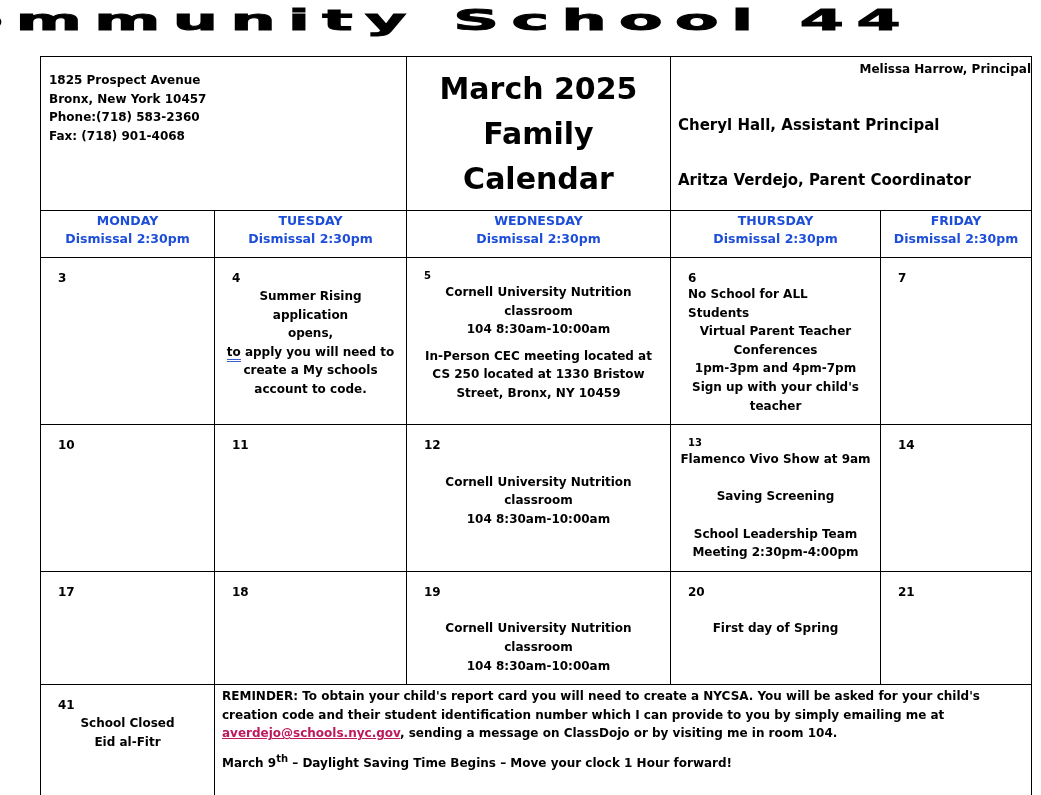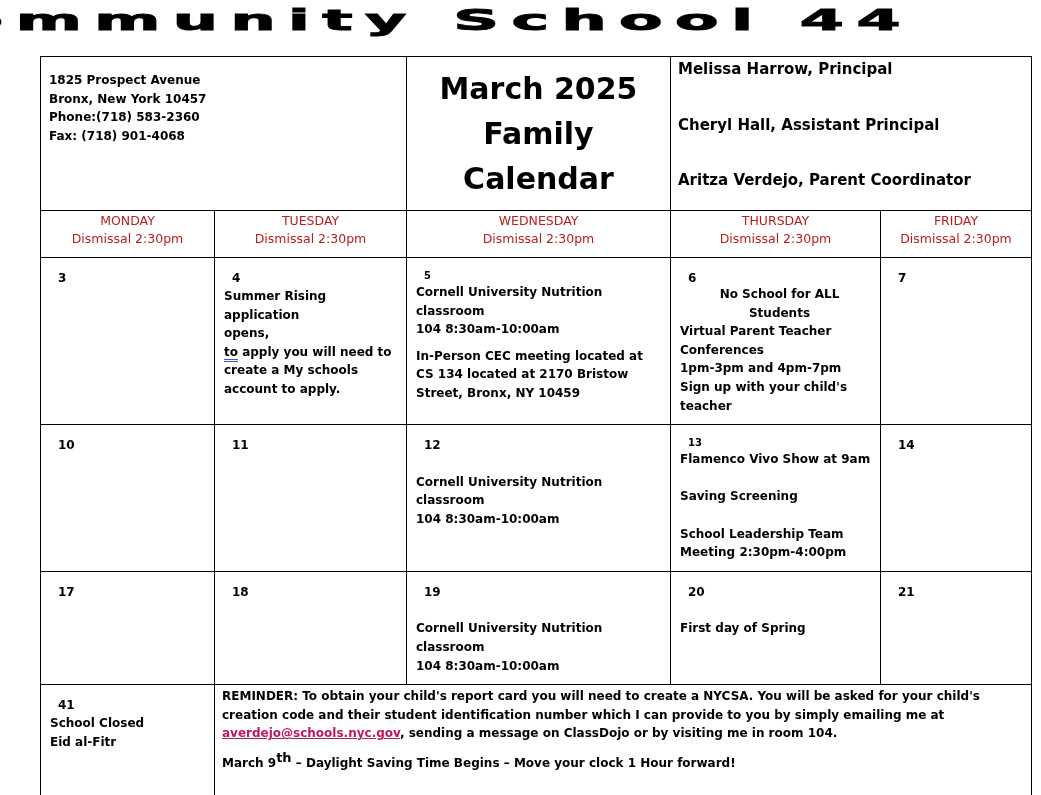--- a/index.html
+++ b/index.html
@@ -12,32 +12,32 @@
                  transform: scaleX(1.38) scaleY(0.62); transform-origin: center top;
                  -webkit-text-stroke: 1.5px #000; }
   table.cal { position: absolute; left: 40px; top: 56px; border-collapse: collapse;
               table-layout: fixed; width: 991px; }
   table.cal td { border: 1px solid #000; vertical-align: top; padding: 9px; }
   .sm { font-size: 12px; font-weight: bold; line-height: 18.5px; }
   .addr { padding: 14px 0 0 8px !important; margin-left: 12px; }
   .title-cell { text-align: center; }
   .title-line { font-size: 30px; font-weight: bold; line-height: 45px; display: block; }
   .staff { padding: 2px 0 0 7px !important; }
-  .staff .principal { font-size: 15px; font-weight: bold; line-height: 21px; display: block; }
+  .staff .principal { font-size: 12px; font-weight: bold; line-height: 21px; display: block; text-align: right; }
   .staff .other { font-size: 15px; font-weight: bold; line-height: 19px; display: block; margin-top: 36px; }
-  .dayhead { text-align: center; color: #b91c1c; font-size: 12.5px; font-weight: normal;
+  .dayhead { text-align: center; color: #1d4ed8; font-size: 12.5px; font-weight: bold;
              line-height: 18px; padding-top: 1px !important; }
   .daynum { font-size: 12px; font-weight: bold; display: block; padding: 2px 0 0 8px; line-height: 18px; }
   .daynum.small { font-size: 10px; line-height: 14px; }
-  .ev { font-size: 12px; font-weight: bold; line-height: 18.6px; display: block; }
+  .ev { font-size: 12px; font-weight: bold; line-height: 18.6px; text-align: center; display: block; }
   .gap { display: block; height: 18.6px; }
   .ul2 { border-bottom: 3px double #3a5fcd; }
   .reminder { padding: 2px 0 0 7px !important; font-size: 12px; font-weight: bold; line-height: 18.6px; }
   .reminder a { color: #be185d; text-decoration: underline; }
-  sup { font-size: 13px; line-height: 0; }
+  sup { font-size: 10px; line-height: 0; }
 </style>
 </head>
 <body>
 
 <div class="banner">
   <span>Community School 44</span>
 </div>
 
 <table class="cal">
   <colgroup>
@@ -93,34 +93,34 @@
   <tr style="height:131px">
     <td>
           <span class="daynum">3</span>
         </td>
     <td>
       <span class="daynum">4</span>
       <span class="ev">Summer Rising application</span>
       <span class="ev">opens,</span>
       <span class="ev"><span class="ul2">to</span><span> apply you will need to</span></span>
       <span class="ev">create a My schools</span>
-      <span class="ev">account to apply.</span>
+      <span class="ev">account to code.</span>
     </td>
     <td>
       <span class="daynum small">5</span>
       <span class="ev">Cornell University Nutrition classroom</span>
       <span class="ev">104 8:30am-10:00am</span>
       <span class="gap" style="height:8px"></span>
       <span class="ev">In-Person CEC meeting located at</span>
-      <span class="ev">CS 134 located at 2170 Bristow</span>
+      <span class="ev">CS 250 located at 1330 Bristow</span>
       <span class="ev">Street, Bronx, NY 10459</span>
     </td>
     <td>
       <span class="daynum">6</span>
-      <span class="ev" style="text-align:center;padding-left:8px;margin-top:-2px">No School for ALL Students</span>
+      <span class="ev" style="text-align:left;padding-left:8px;margin-top:-2px">No School for ALL Students</span>
       <span class="ev">Virtual Parent Teacher</span>
       <span class="ev">Conferences</span>
       <span class="ev">1pm-3pm and 4pm-7pm</span>
       <span class="ev">Sign up with your child's</span>
       <span class="ev">teacher</span>
     </td>
     <td>
           <span class="daynum">7</span>
         </td>
   </tr>

